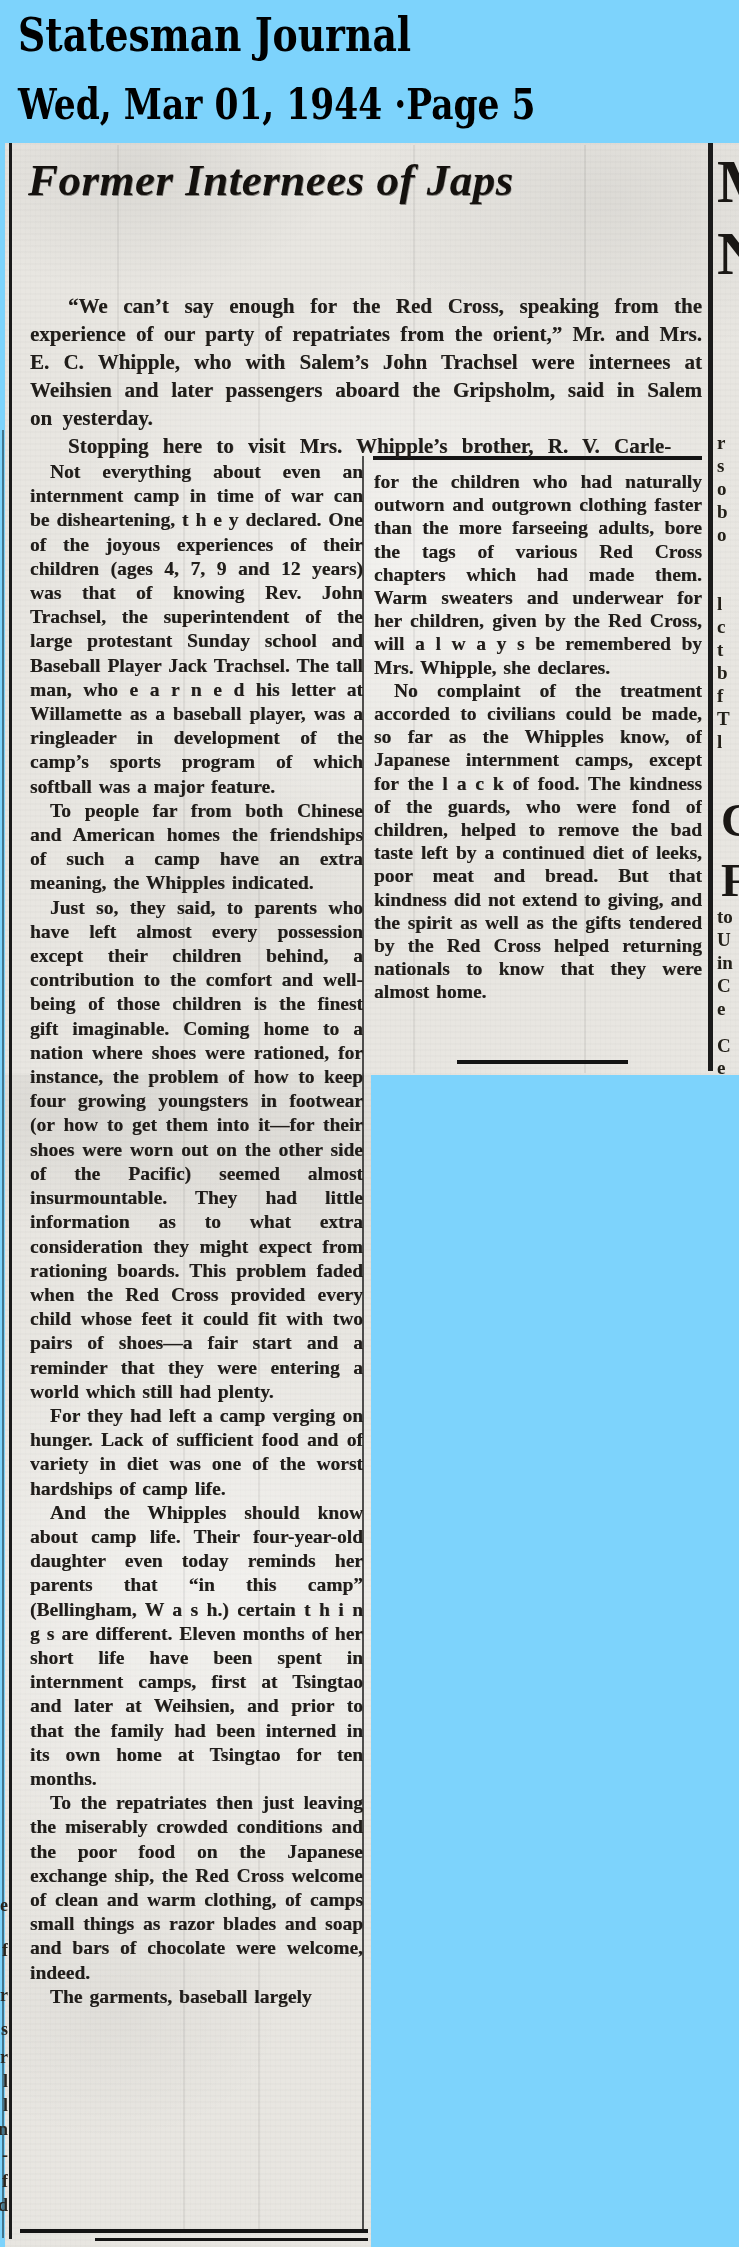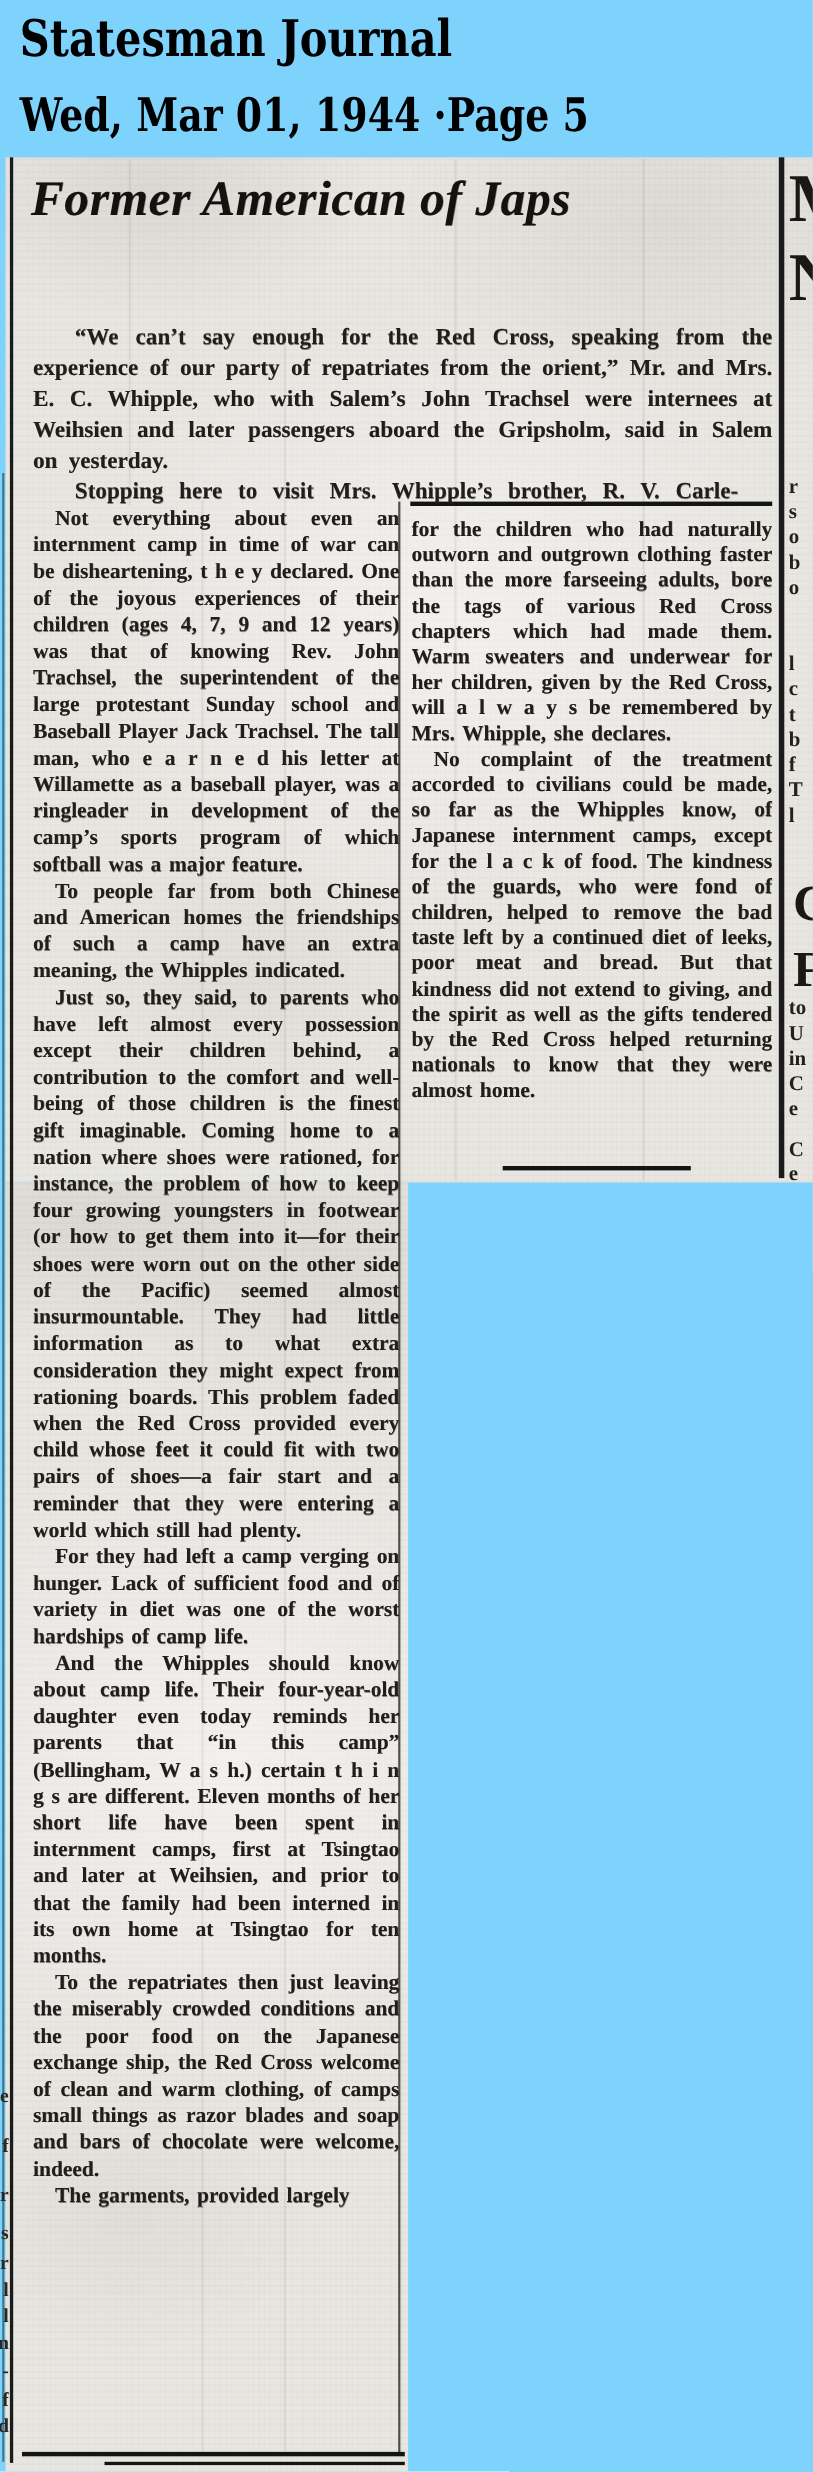--- a/index.html
+++ b/index.html
@@ -105,35 +105,35 @@
   <div class="vline" style="left:9px;top:143px;width:3px;height:2096px;"></div>
   <div class="vline" style="left:2px;top:430px;width:2px;height:1808px;background:rgba(0,0,0,.45);"></div>
   <div class="vline" style="left:362px;top:456px;width:2px;height:1776px;background:rgba(25,25,25,.75);"></div>
   <div class="vline" style="left:708px;top:143px;width:5px;height:928px;"></div>
 
   <div class="hline" style="left:373px;top:456px;width:329px;height:4px;"></div>
   <div class="hline" style="left:457px;top:1060px;width:171px;height:4px;"></div>
   <div class="hline" style="left:20px;top:2229px;width:348px;height:4px;"></div>
   <div class="hline" style="left:95px;top:2238px;width:273px;height:3px;"></div>
 
-  <div class="headline hl1">Former American of Japs</div>
+  <div class="headline hl1">Former Internees of Japs</div>
 
   <div class="lead newstext">
     <p>“We can’t say enough for the Red Cross, speaking from the experience of our party of repatriates from the orient,” Mr. and Mrs. E. C. Whipple, who with Salem’s John Trachsel were internees at Weihsien and later passengers aboard the Gripsholm, said in Salem on yesterday.</p>
     <p class="wide">Stopping here to visit Mrs. Whipple’s brother, R. V. Carle-</p>
   </div>
 
   <div class="col col-left newstext">
     <p>Not everything about even an internment camp in time of war can be disheartening, t h e y declared. One of the joyous experiences of their children (ages 4, 7, 9 and 12 years) was that of knowing Rev. John Trachsel, the superintendent of the large protestant Sunday school and Baseball Player Jack Trachsel. The tall man, who e a r n e d his letter at Willamette as a baseball player, was a ringleader in development of the camp’s sports program of which softball was a major feature.</p>
     <p>To people far from both Chinese and American homes the friendships of such a camp have an extra meaning, the Whipples indicated.</p>
     <p>Just so, they said, to parents who have left almost every possession except their children behind, a contribution to the comfort and well-being of those children is the finest gift imaginable. Coming home to a nation where shoes were rationed, for instance, the problem of how to keep four growing youngsters in footwear (or how to get them into it—for their shoes were worn out on the other side of the Pacific) seemed almost insurmountable. They had little information as to what extra consideration they might expect from rationing boards. This problem faded when the Red Cross provided every child whose feet it could fit with two pairs of shoes—a fair start and a reminder that they were entering a world which still had plenty.</p>
     <p>For they had left a camp verging on hunger. Lack of sufficient food and of variety in diet was one of the worst hardships of camp life.</p>
     <p>And the Whipples should know about camp life. Their four-year-old daughter even today reminds her parents that “in this camp” (Bellingham, W a s h.) certain t h i n g s are different. Eleven months of her short life have been spent in internment camps, first at Tsingtao and later at Weihsien, and prior to that the family had been interned in its own home at Tsingtao for ten months.</p>
     <p>To the repatriates then just leaving the miserably crowded conditions and the poor food on the Japanese exchange ship, the Red Cross welcome of clean and warm clothing, of camps small things as razor blades and soap and bars of chocolate were welcome, indeed.</p>
-    <p>The garments, provided largely</p>
+    <p>The garments, baseball largely</p>
   </div>
 
   <div class="col col-right newstext">
     <p class="noindent">for the children who had naturally outworn and outgrown clothing faster than the more farseeing adults, bore the tags of various Red Cross chapters which had made them. Warm sweaters and underwear for her children, given by the Red Cross, will a l w a y s be remembered by Mrs. Whipple, she declares.</p>
     <p>No complaint of the treatment accorded to civilians could be made, so far as the Whipples know, of Japanese internment camps, except for the l a c k of food. The kindness of the guards, who were fond of children, helped to remove the bad taste left by a continued diet of leeks, poor meat and bread. But that kindness did not extend to giving, and the spirit as well as the gifts tendered by the Red Cross helped returning nationals to know that they were almost home.</p>
   </div>
 
   <span class="sliver-head" style="top:150px;">M</span>
   <span class="sliver-head" style="top:222px;">N</span>
 

